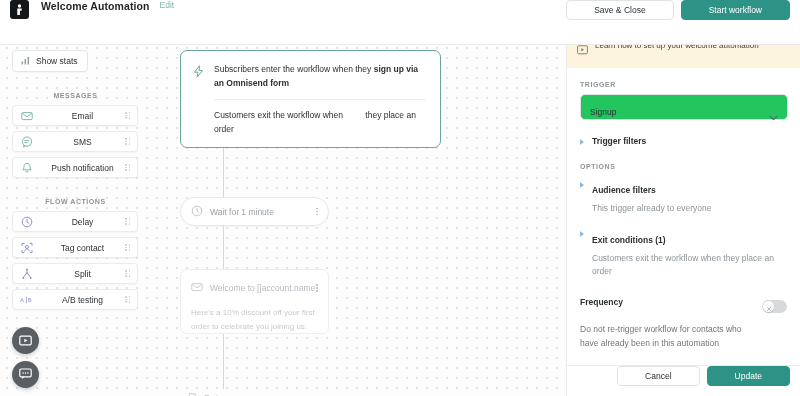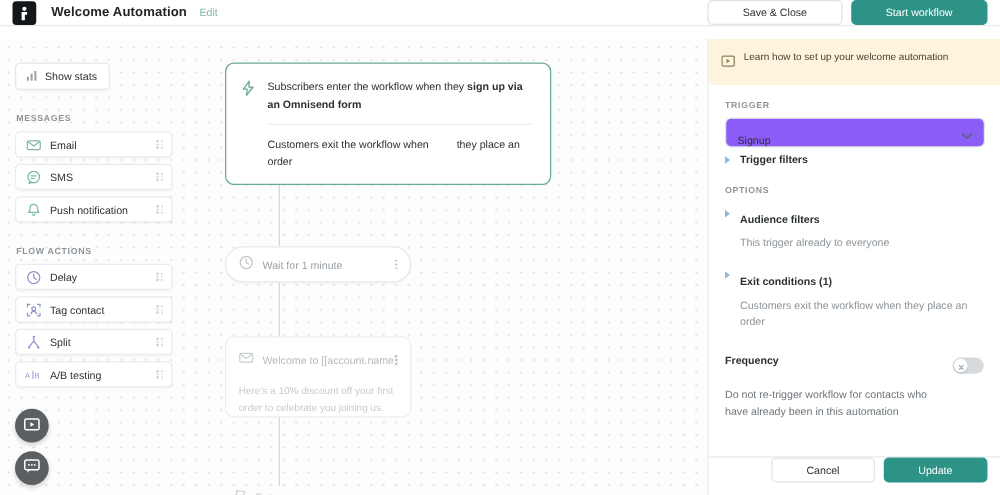--- a/index.html
+++ b/index.html
@@ -6,23 +6,23 @@
   html, body {
     width: 800px; height: 396px;
     font-family: "Liberation Sans", sans-serif;
     background: #ffffff;
     overflow: hidden;
   }
   #app { position: relative; width: 800px; height: 396px; }
 
   
   .topbar {
-    position: absolute; top: 0; left: 0; width: 800px; height: 21px;
+    position: absolute; top: 0; left: 0; width: 800px; height: 45px;
     background: #ffffff; border-bottom: 1px solid #e8eaec;
-    display: flex; align-items: center; padding: 0 10px; z-index: 30;
+    display: flex; align-items: flex-start; padding: 0 10px; z-index: 30;
   }
   .logo {
     width: 19px; height: 19px; background: #14171a; border-radius: 3px;
     display: flex; align-items: center; justify-content: center; flex: 0 0 auto;
   }
   .logo svg { display: block; }
   .app-title {
     font-size: 10.5px; font-weight: bold; color: #1f2326;
     margin-left: 12px; letter-spacing: .1px; white-space: nowrap;
   }
@@ -47,21 +47,21 @@
   .canvas {
     position: absolute; top: 31px; left: 0; width: 566px; height: 365px;
     background-color: #fdfdfd;
     background-image: radial-gradient(#e2e4e6 0.8px, transparent 0.9px);
     background-size: 10px 10px;
     background-position: 2px 2px;
     overflow: hidden;
   }
 
   
-  .palette { position: absolute; top: 19px; left: 12px; width: 126px; }
+  .palette { position: absolute; top: 19px; left: 12px; width: 126px; text-align: center; }
   .show-stats {
     width: 76px; height: 22px; background: #fff; border: 1px solid #e4e7ea;
     border-radius: 4px; display: flex; align-items: center; gap: 6px;
     padding: 0 8px; font-size: 8.5px; color: #2b3033; cursor: pointer;
     box-shadow: 0 1px 1px rgba(16,24,40,.03);
   }
   .section-label {
     font-size: 7px; font-weight: bold; letter-spacing: .55px;
     color: #8d9499; margin: 20px 0 6px 1px;
   }
@@ -169,28 +169,28 @@
     text-decoration-color: #c2b795; cursor: pointer;
   }
 
   .panel-body { padding: 13px 13px 0 13px; }
   .field-label {
     font-size: 7px; font-weight: bold; letter-spacing: .55px; color: #8d9499;
     margin-bottom: 6px;
   }
   .select {
     width: 208px; height: 24px; border: 1px solid #dfe3e6; border-radius: 5px;
-    display: flex; align-items: flex-end; padding: 0 9px; cursor: pointer;
-    background: #8b5cf6;
+    display: flex; align-items: flex-start; padding: 12px 9px; cursor: pointer;
+    background: #22c55e;
   }
   .select-value { font-size: 8.5px; color: #2b3033; flex: 1 1 auto; }
 
   .accordion {
     display: flex; align-items: flex-start; gap: 8px; cursor: pointer;
-    margin-top: 4px;
+    margin-top: 16px;
   }
   .caret {
     width: 0; height: 0; border-left: 4px solid #8fb9d8;
     border-top: 3px solid transparent; border-bottom: 3px solid transparent;
     margin-top: 2.5px; flex: 0 0 auto;
   }
   .acc-title { font-size: 8.5px; font-weight: bold; color: #2b3033; }
   .acc-sub { font-size: 8.5px; color: #8d9499; margin-top: 5px; line-height: 1.5; }
 
   .freq-block { margin-top: 20px; display: flex; align-items: flex-start; }

